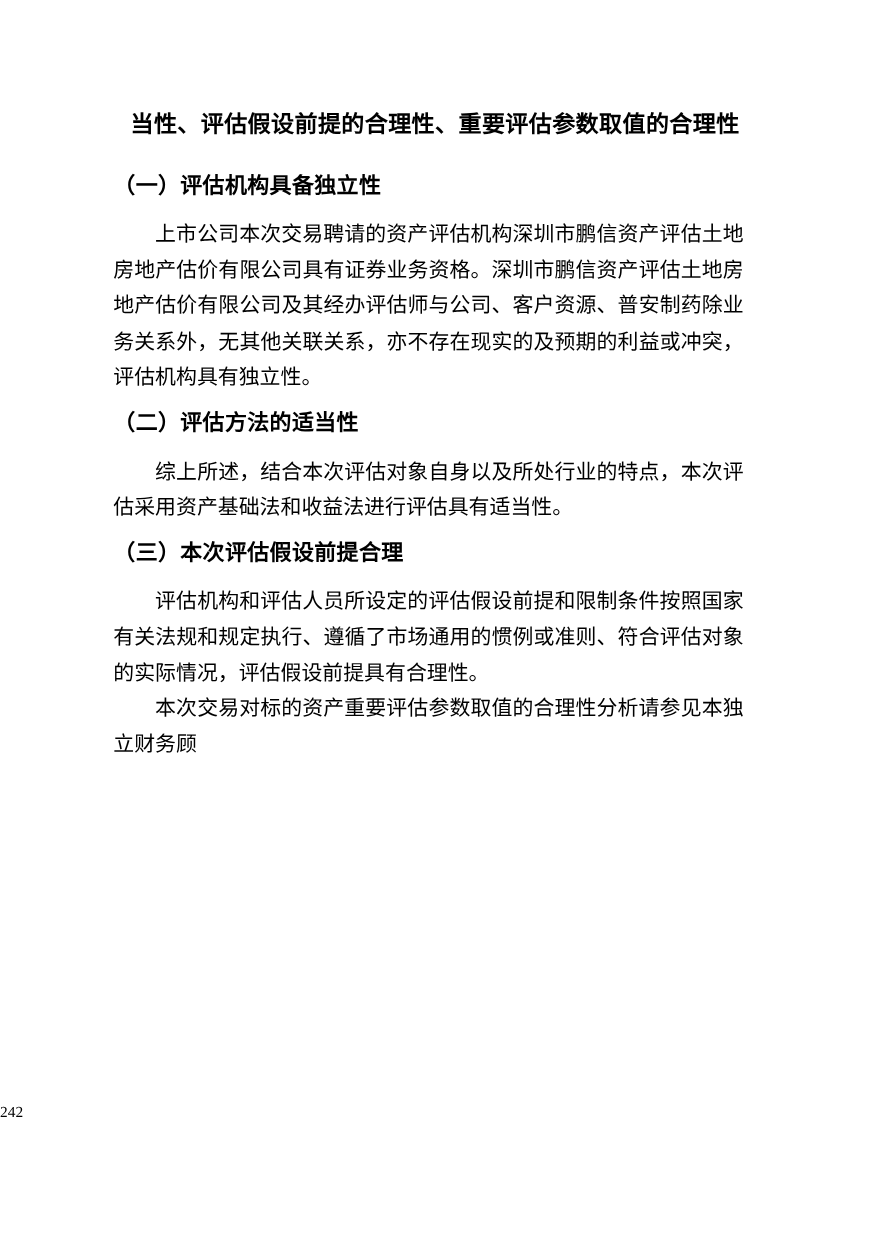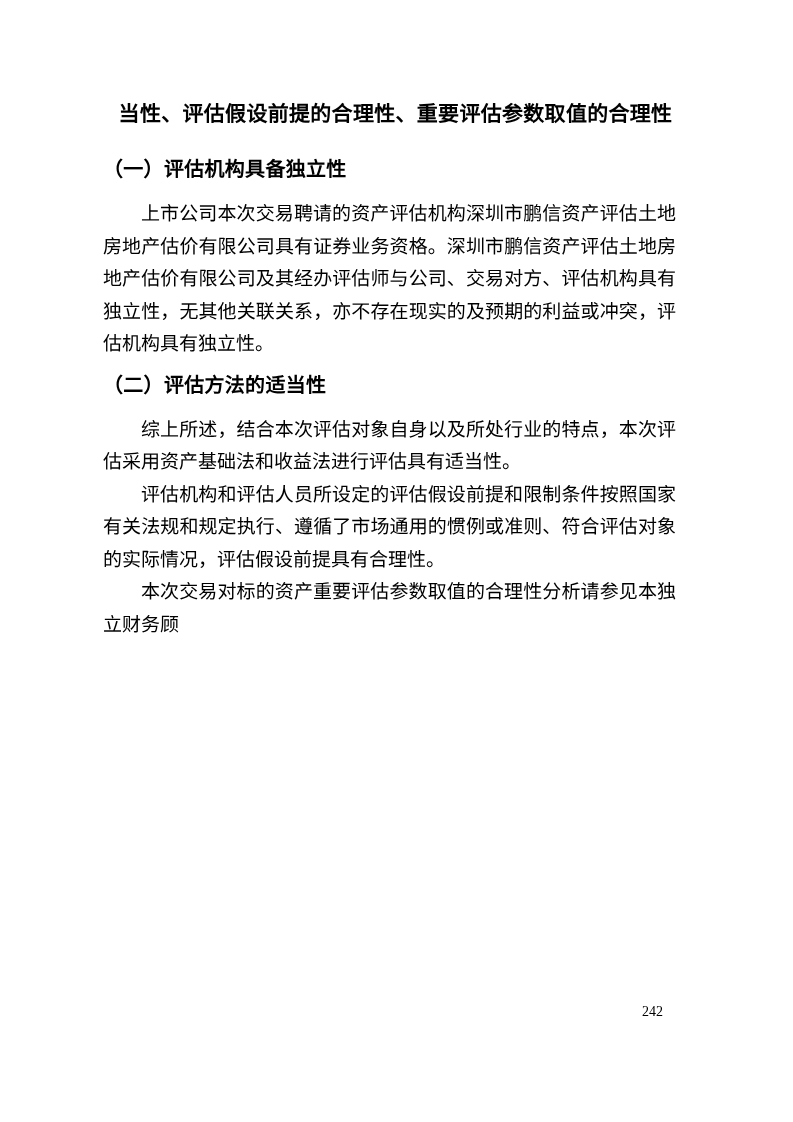--- a/index.html
+++ b/index.html
@@ -44,40 +44,41 @@
     line-height: 32.5px;
     margin: 0;
     text-align: justify;
     text-indent: 2em;
   }
   .page-number {
     position: absolute;
     top: 1004px;
     left: 0;
     width: 663px;
-    text-align: right;
+    text-align: left;
     font-size: 14px;
     line-height: 16px;
     font-family: "Liberation Serif", serif;
   }
 </style>
 </head>
 <body>
 
 <div class="page">
   <div class="content">
 
     <h1 class="doc-title">当性、评估假设前提的合理性、重要评估参数取值的合理性</h1>
 
     <h2 class="sec-heading">（一）评估机构具备独立性</h2>
-    <p class="para">上市公司本次交易聘请的资产评估机构深圳市鹏信资产评估土地房地产估价有限公司具有证券业务资格。深圳市鹏信资产评估土地房地产估价有限公司及其经办评估师与公司、交易对方、评估机构具有独立性，无其他关联关系，亦不存在现实的及预期的利益或冲突，评估机构具有独立性。</p>
+    <p class="para">上市公司本次交易聘请的资产评估机构深圳市鹏信资产评估土地房地产估价有限公司具有证券业务资格。深圳市鹏信资产评估土地房地产估价有限公司及其经办评估师与公司、客户资源、普安制药除业务关系外，无其他关联关系，亦不存在现实的及预期的利益或冲突，评估机构具有独立性。</p>
 
     <h2 class="sec-heading">（二）评估方法的适当性</h2>
     <p class="para">综上所述，结合本次评估对象自身以及所处行业的特点，本次评估采用资产基础法和收益法进行评估具有适当性。</p>
 
+    <h2 class="sec-heading">（三）本次评估假设前提合理</h2>
     <p class="para">评估机构和评估人员所设定的评估假设前提和限制条件按照国家有关法规和规定执行、遵循了市场通用的惯例或准则、符合评估对象的实际情况，评估假设前提具有合理性。</p>
 
     <p class="para">本次交易对标的资产重要评估参数取值的合理性分析请参见本独立财务顾</p>
 
   </div>
 
   <div class="page-number">242</div>
 </div>
 
 </body></html>

